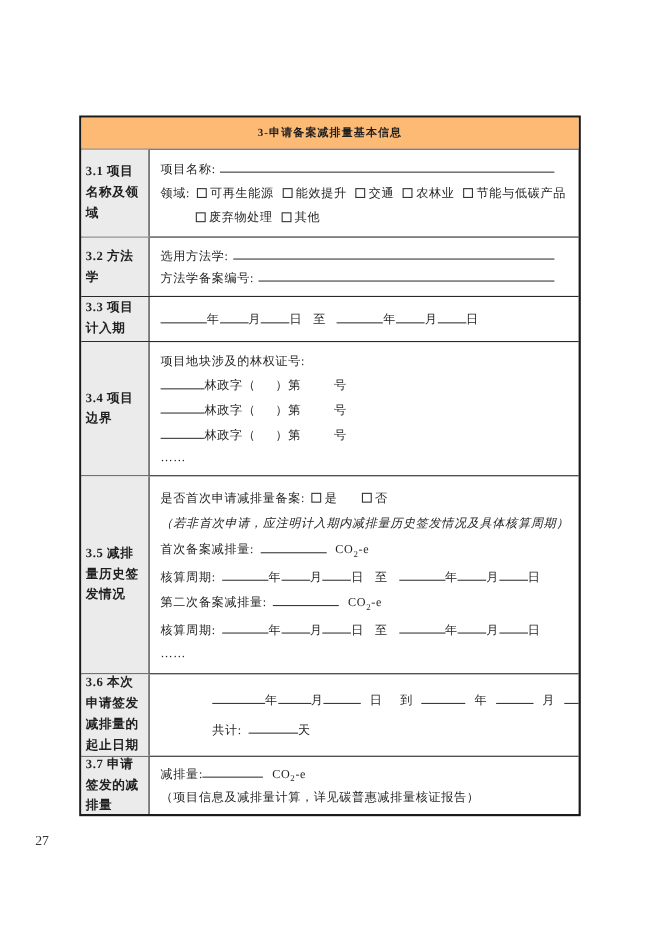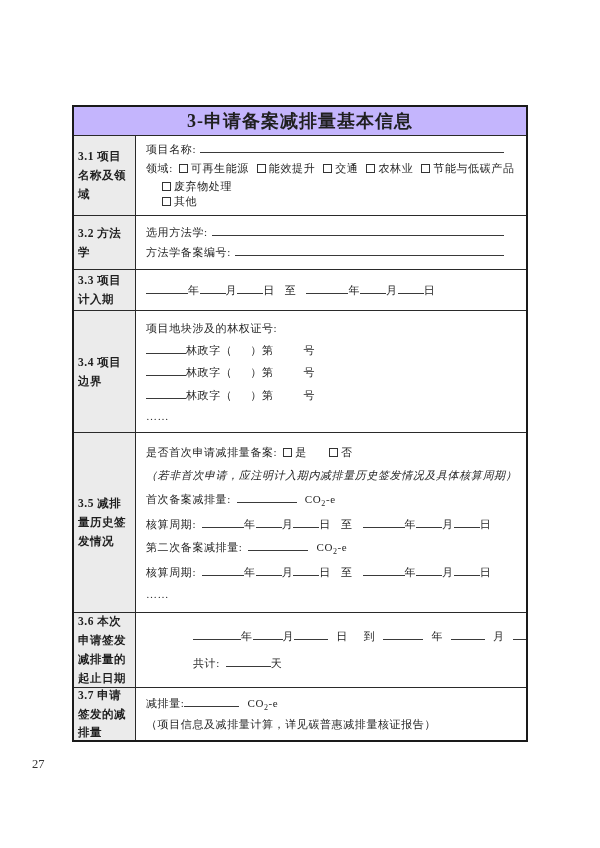--- a/index.html
+++ b/index.html
@@ -4,36 +4,36 @@
 <style>
   * { margin:0; padding:0; box-sizing:border-box; }
   html,body { background:#ffffff; }
   body { font-family:"Liberation Serif","DejaVu Serif",serif; color:#1f1f1f; }
   .sheet { position:relative; width:600px; height:848px; background:#fff; overflow:hidden; }
   .form-table { position:absolute; left:72px; top:105px; width:456px; border:2px solid #1a1a1a; background:#fff; }
   .trow { display:flex; border-top:1px solid #2a2a2a; }
   .trow:first-child { border-top:none; }
   .h28{height:28px;} .h80{height:80px;} .h54{height:54px;} .h41{height:41px;}
   .h122{height:122px;} .h180{height:180px;} .h75{height:75px;gap:47px;} .h53{height:53px;}
-  .cell-header { flex:1; background:#c4b5fd; display:flex; align-items:center; justify-content:center;
-                 font-weight:bold; font-size:18px; letter-spacing:1px; }
+  .cell-header { flex:1; background:#fdba74; display:flex; align-items:center; justify-content:center;
+                 font-weight:bold; font-size:10px; letter-spacing:1px; }
   .cell-label { width:62px; background:#ebebeb; border-right:1px solid #2a2a2a;
                 display:flex; align-items:center; padding:3px 4px; font-weight:bold;
                 font-size:11.5px; line-height:1.65; letter-spacing:0.5px; overflow:hidden; }
   .cell-content { flex:1; display:flex; flex-direction:column; justify-content:space-evenly;
                   padding:3px 8px 3px 10px; font-size:11px; letter-spacing:0.6px; overflow:hidden; }
   .line { display:flex; align-items:baseline; white-space:nowrap; }
   .bl { display:inline-block; border-bottom:1px solid #3a3a3a; height:11px; flex:none; }
   .grow { flex:1; margin:0 14px 0 4px; }
   .w55{width:55px;} .w60{width:60px;} .w48{width:48px;} .w45{width:45px;}
   .w42{width:42px;} .w40{width:40px;} .w34{width:34px;} .w30{width:30px;} .w26{width:26px;}
   .sp18{display:inline-block;width:18px;} .sp30{display:inline-block;width:30px;}
   .sep { margin:0 10px; }
   .sep2 { margin:0 8px; } .mr6{margin-right:6px;}
-  .indent{margin-left:16px;flex-direction:column;}
+  .indent{margin-left:32px;}
   .opt { display:inline-flex; align-items:baseline; margin-right:8px; }
   .cb { display:inline-block; width:9px; height:9px; border:1px solid #333; margin-right:3px;
         position:relative; top:1px; flex:none; background:#fff; }
   .note { font-style:italic; }
   sub { font-size:8px; }
   .unit { margin-left:8px; }
   .pagenum { position:absolute; top:757px; left:16px; width:100%; text-align:left; font-size:12.5px; color:#333;padding-left:16px; }
 </style>
 </head>
 <body>

